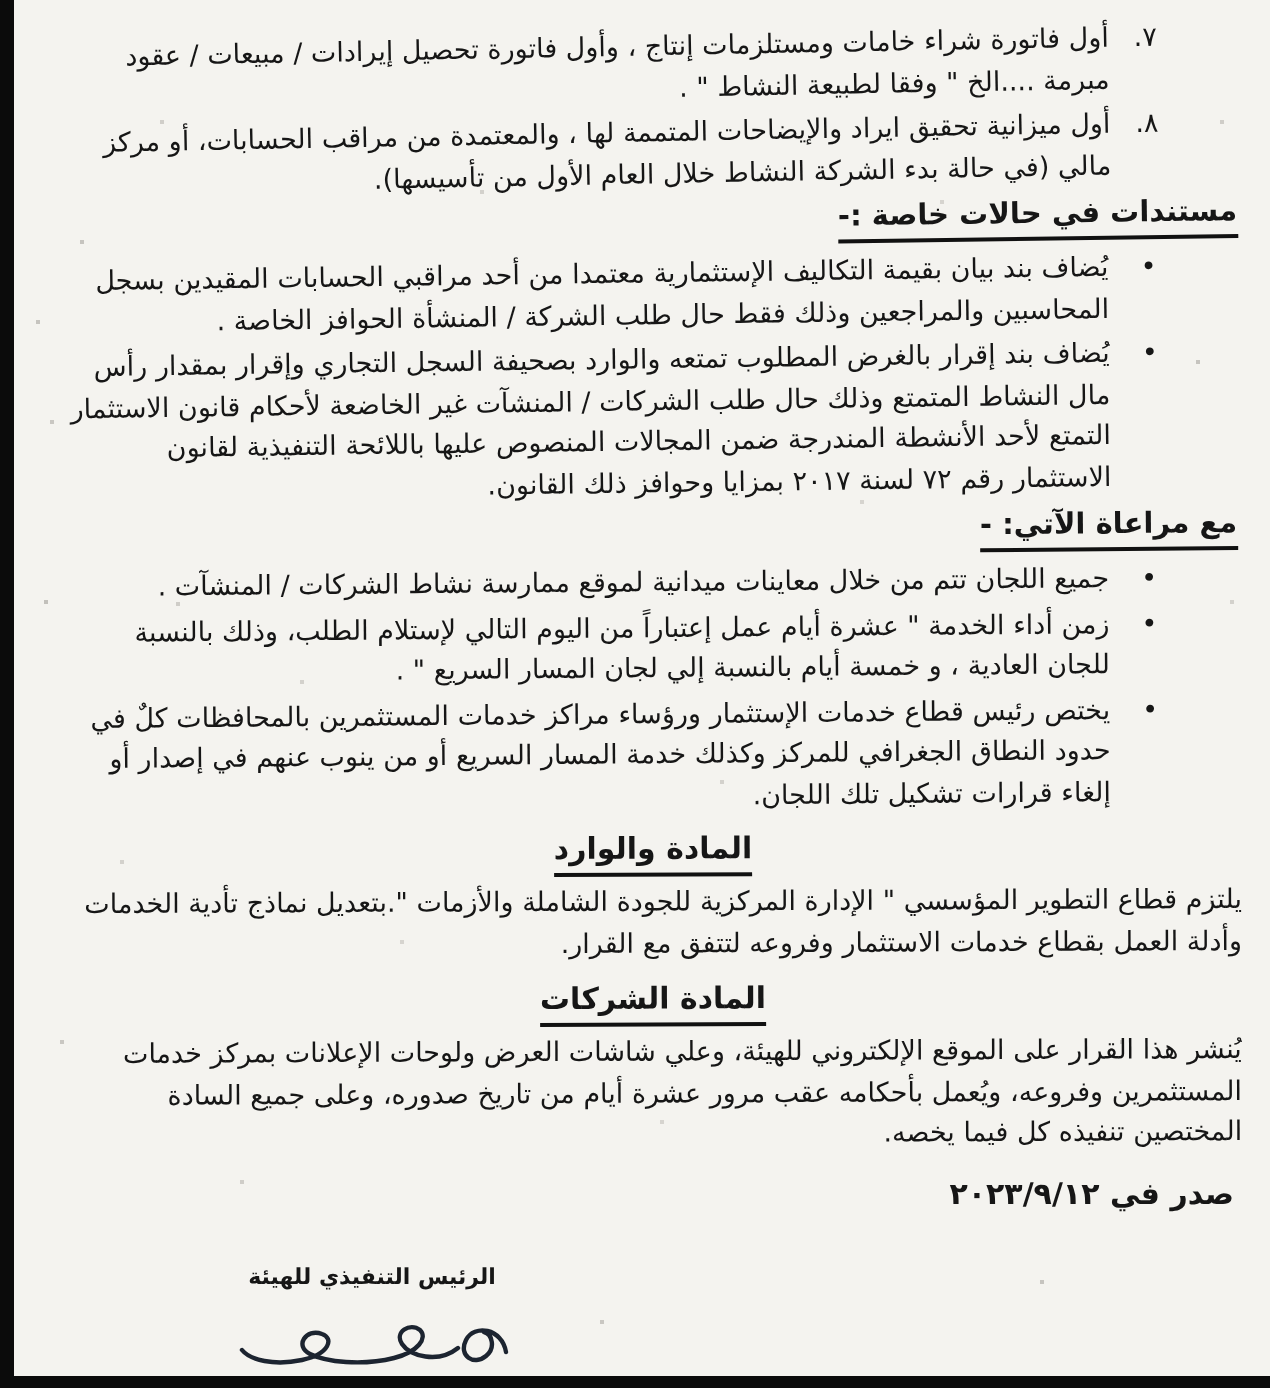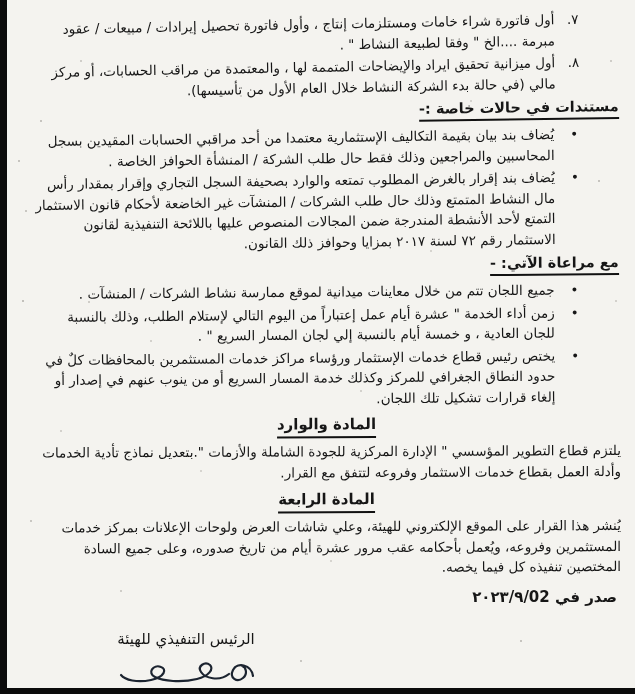--- a/index.html
+++ b/index.html
@@ -40,21 +40,21 @@
   h2.h-underline{
     font-size:14.5px;font-weight:bold;margin:4px 2px 4px 0;
     width:fit-content;border-bottom:2px solid #111;padding-bottom:1px;
     line-height:20px;
   }
   .article-h{margin:7px 0 3px 0;text-align:center;font-size:15px;font-weight:bold;line-height:20px;}
   .article-h .hspan{display:inline-block;border-bottom:2px solid #111;padding-bottom:2px;}
   p.bodytext{margin:2px 0 2px 0;}
   .issued{font-weight:bold;font-size:15px;margin:10px 4px 0 0;text-align:right;}
   .sigblock{width:230px;margin:22px 320px 0 auto;text-align:center;}
-  .sigtitle{font-weight:normal;font-size:15px;}
+  .sigtitle{font-weight:bold;font-size:11px;}
   svg.scribble{display:block;margin:2px auto 0 auto;}
   .signame{font-weight:bold;font-size:14px;margin-top:-2px;}
 </style>
 </head>
 <body>
 
 <div class="page">
   <div class="noise"></div>
 
   <div class="content">
@@ -99,25 +99,25 @@
         <span class="itext">يختص رئيس قطاع خدمات الإستثمار ورؤساء مراكز خدمات المستثمرين بالمحافظات كلٌ في حدود النطاق الجغرافي للمركز وكذلك خدمة المسار السريع أو من ينوب عنهم في إصدار أو إلغاء قرارات تشكيل تلك اللجان.</span>
       </li>
     </ul>
 
     <div class="article-h tilt-d">
       <span class="hspan">المادة والوارد</span>
     </div>
     <p class="bodytext tilt-d">يلتزم قطاع التطوير المؤسسي " الإدارة المركزية للجودة الشاملة والأزمات ".بتعديل نماذج تأدية الخدمات وأدلة العمل بقطاع خدمات الاستثمار وفروعه لتتفق مع القرار.</p>
 
     <div class="article-h tilt-d">
-      <span class="hspan">المادة الرابعة</span>
+      <span class="hspan">المادة الشركات</span>
     </div>
     <p class="bodytext tilt-d">يُنشر هذا القرار على الموقع الإلكتروني للهيئة، وعلي شاشات العرض ولوحات الإعلانات بمركز خدمات المستثمرين وفروعه، ويُعمل بأحكامه عقب مرور عشرة أيام من تاريخ صدوره، وعلى جميع السادة المختصين تنفيذه كل فيما يخصه.</p>
 
-    <div class="issued">صدر في ٢٠٢٣/٩/02</div>
+    <div class="issued">صدر في ٢٠٢٣/٩/١٢</div>
 
     <div class="sigblock">
       <div class="sigtitle">الرئيس التنفيذي للهيئة</div>
       <svg class="scribble" width="170" height="42" viewBox="0 0 170 42">
         <path d="M152 24 C150 12 136 10 132 18 C128 26 136 31 142 26 C147 22 145 15 141 14
                  M128 22 C118 30 104 26 100 20 C96 14 104 9 109 13 C113 17 108 24 96 27
                  C80 31 62 29 54 25 C46 21 52 12 60 15 C66 17 64 25 50 28 C36 31 24 28 20 23" fill="none" stroke="#1c2430" stroke-width="2.2" stroke-linecap="round"></path>
       </svg>
       <div class="signame">حسام أحمد هيبة</div>
     </div>

